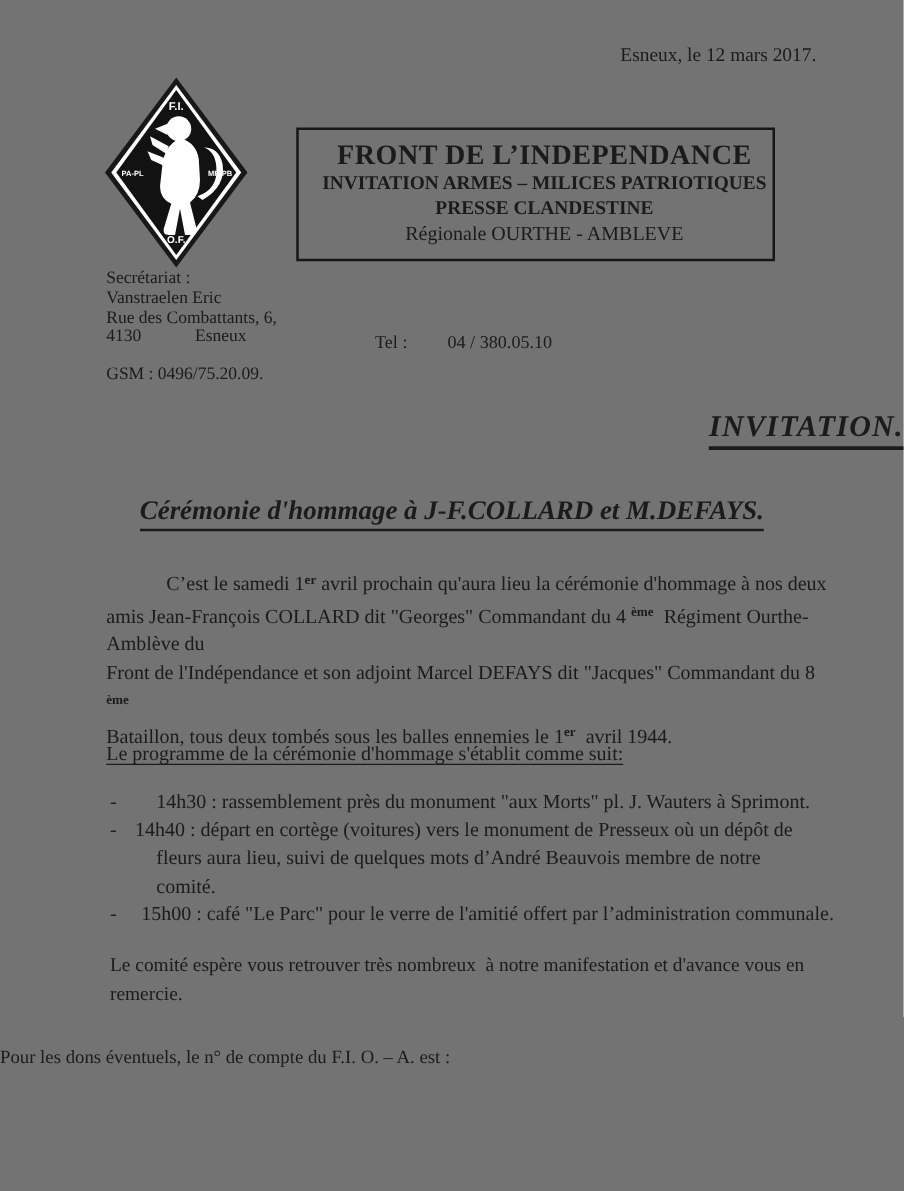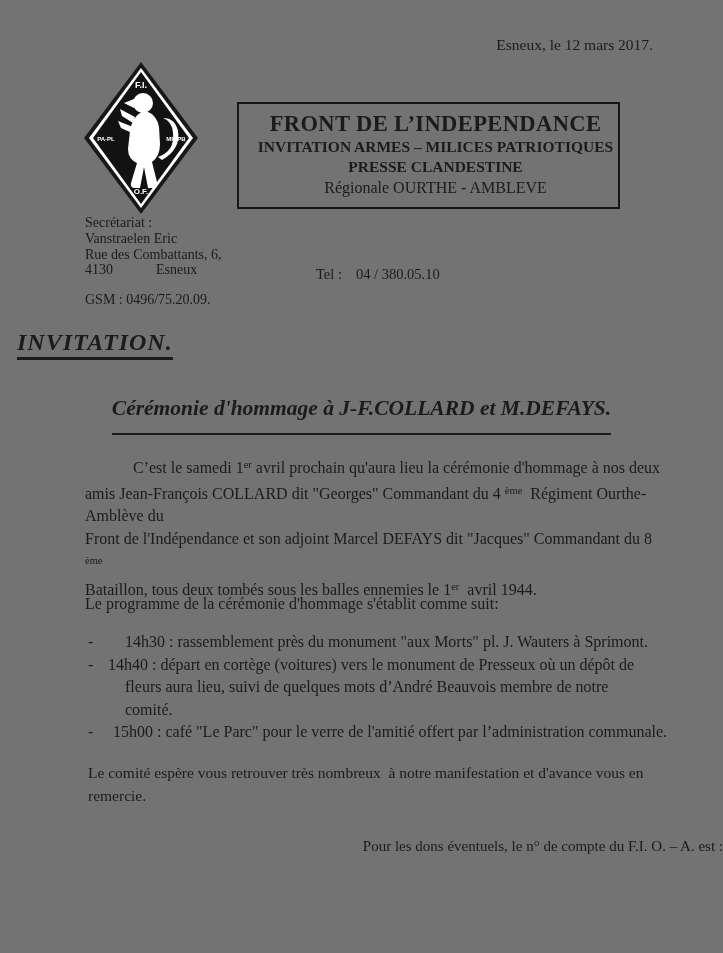--- a/index.html
+++ b/index.html
@@ -33,74 +33,75 @@
 
   .secretariat{
     position:absolute;left:85px;top:215px;
     font-size:14px;line-height:15.8px;
   }
   .addr-row{display:flex;}
   .addr-city{margin-left:43px;}
   .gsm-line{margin-top:14px;}
 
   .tel-line{
-    position:absolute;left:316px;top:266px;
-    font-size:14.5px;display:flex;gap:14px;
-  }
-
-  .invitation-wrap{position:absolute;top:329px;left:17px;right:0;text-align:left;}
+    position:absolute;left:300px;top:266px;
+    font-size:14.5px;display:flex;gap:32px;
+  }
+
+  .invitation-wrap{position:absolute;top:329px;left:0;right:0;text-align:right;}
   .invitation{
     display:inline-block;
     font-size:24px;font-weight:bold;font-style:italic;
     letter-spacing:1px;
     border-bottom:3px solid #1b1b1b;
     padding-bottom:1px;
   }
 
   .ceremony-wrap{position:absolute;top:396px;left:0;right:0;text-align:center;}
   .ceremony{
     display:inline-block;
     font-size:21.5px;font-weight:bold;font-style:italic;
     border-bottom:2.5px solid #1b1b1b;
-    padding-bottom:12px;
+    padding-bottom:2px;
   }
 
   .body-text{
     position:absolute;left:85px;top:454px;width:585px;
     font-size:16px;line-height:22.6px;
   }
   .body-line.indent{padding-left:48px;}
-  .sup{font-size:10.5px;vertical-align:5px;}
+  .sup{font-size:10.5px;vertical-align:5px;font-weight:bold;}
 
   .prog-heading{
     position:absolute;left:85px;top:595px;
     font-size:16px;
   }
   .prog-heading span{
+    text-decoration:underline;
     text-underline-offset:3px;
   }
 
   .prog-list{
     position:absolute;left:88px;top:631px;width:580px;
     font-size:16px;line-height:22.6px;
   }
   .prog-row{display:flex;}
   .prog-bullet{width:20px;flex:none;}
   .prog-text-1{padding-left:17px;}
   .prog-text-2{padding-left:17px;text-indent:-17px;width:527px;}
   .prog-text-3{padding-left:5px;}
 
   .closing{
     position:absolute;left:88px;top:761px;width:572px;
     font-size:15.5px;line-height:23px;
   }
 
   .dons-line{
-    position:absolute;top:838px;left:0;right:0;
-    text-align:right;font-size:15px;
+    position:absolute;top:838px;left:0;right:12px;
+    text-align:left;font-size:15px;
   }
   .account-line{
     position:absolute;top:857px;left:0;right:0;
     text-align:center;font-size:19px;font-weight:bold;letter-spacing:.4px;
   }
 </style>
 </head>
 <body>
 
 <div class="page">

